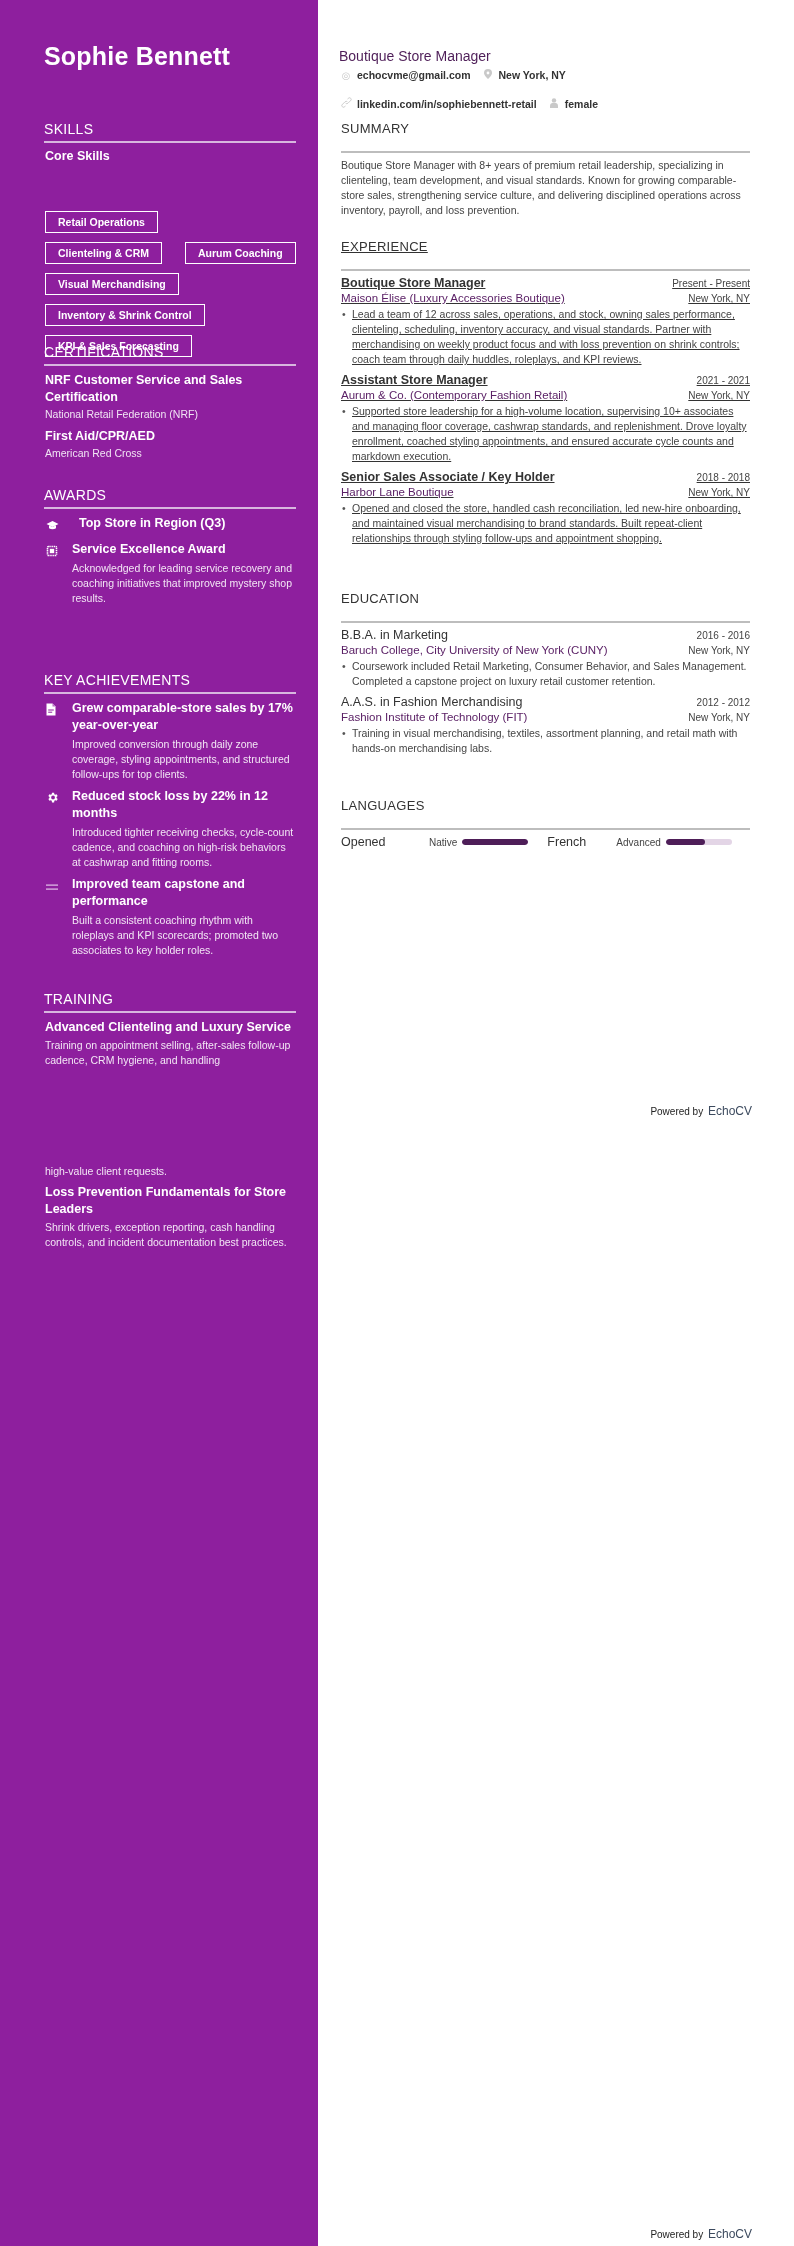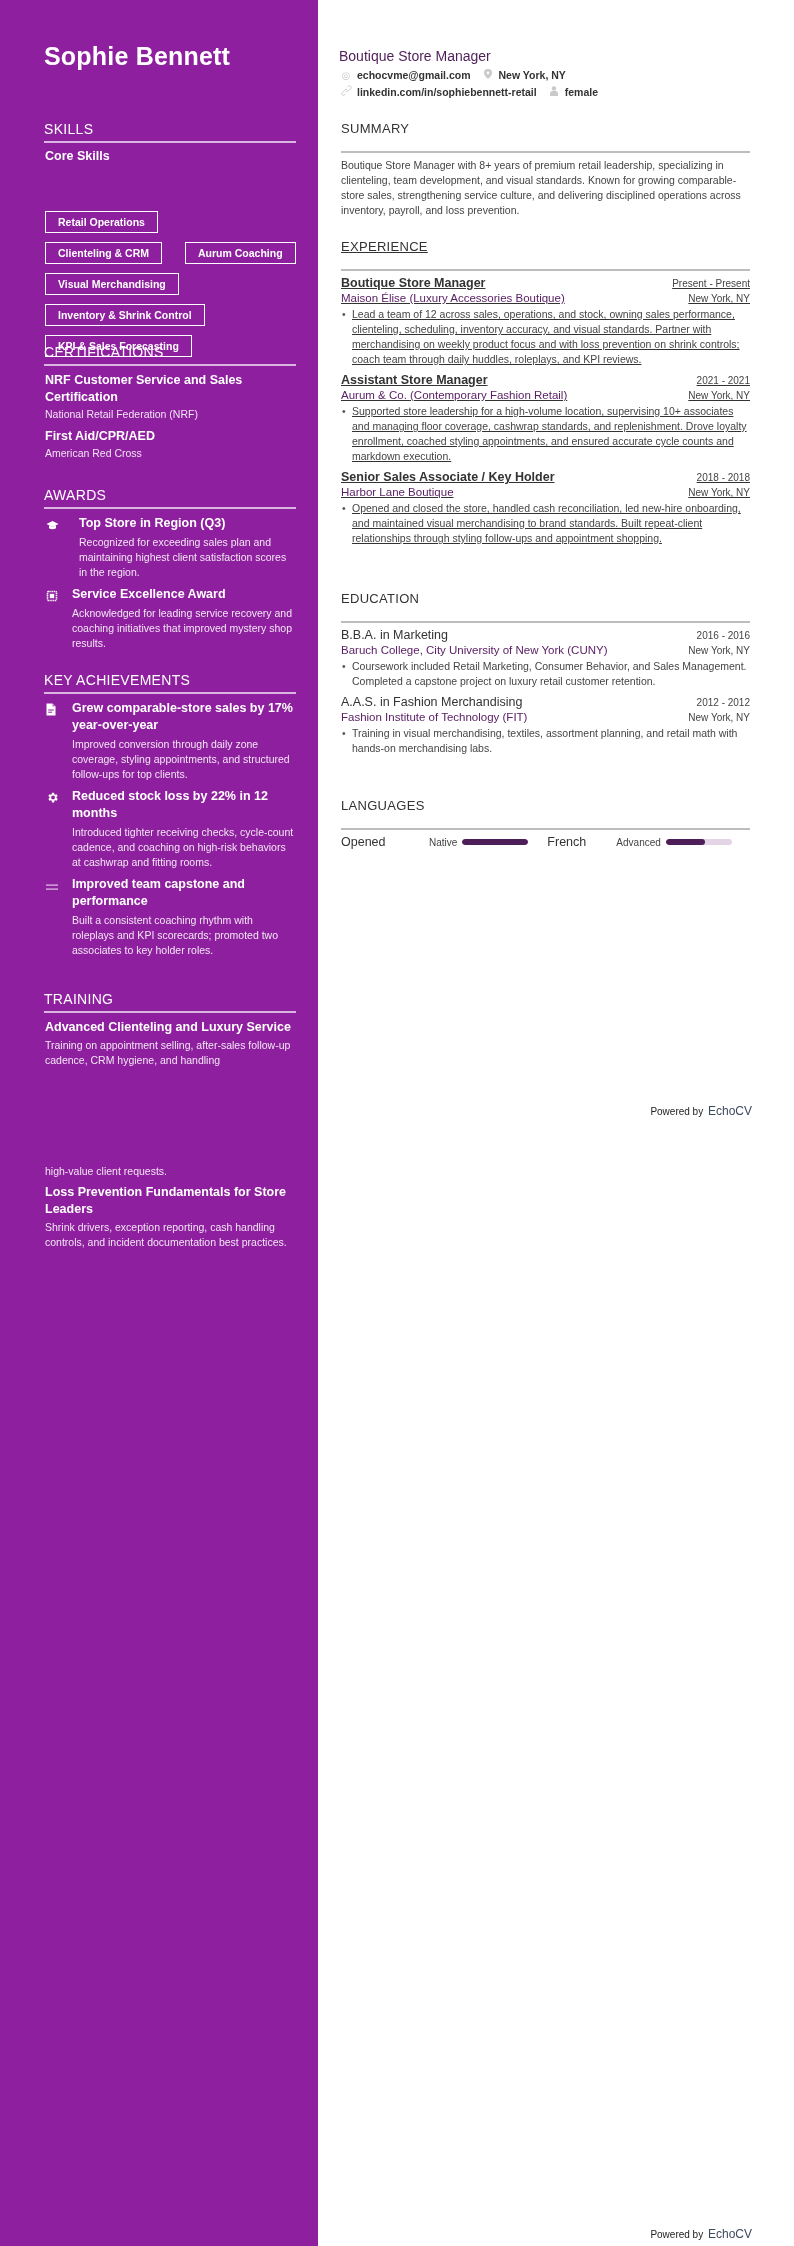--- a/index.html
+++ b/index.html
@@ -94,21 +94,20 @@
     <div class="sb-heading">AWARDS</div>
     <div class="icon-item" style="margin-top:6px;gap:7px;">
       <div class="icon-col">
         <svg width="13" height="11" viewBox="0 0 13 11">
             <path d="M6.5 1 L12.5 4 L6.5 7 L0.5 4 Z" fill="#fff"></path>
             <path d="M3 5.3 V8.2 Q6.5 10.3 10 8.2 V5.3 L6.5 7.1 Z" fill="#fff"></path>
           </svg>
       </div>
       <div class="icon-body">
         <div class="ii-title">Top Store in Region (Q3)</div>
-        <div class="ii-desc">Recognized for exceeding sales plan and maintaining highest client satisfaction scores in the region.</div>
       </div>
     </div>
     <div class="icon-item">
       <div class="icon-col">
         <svg width="12" height="12" viewBox="0 0 12 12">
             <rect x="1.5" y="1.5" width="9" height="9" rx="1" fill="none" stroke="#fff" stroke-width="1.6" stroke-dasharray="1.2 0.6"></rect>
             <rect x="3.8" y="3.8" width="4.4" height="4.4" fill="#fff"></rect>
           </svg>
       </div>
       <div class="icon-body">
@@ -186,21 +185,21 @@
     <span class="ci">
       <span class="ic">
         <svg width="8" height="10" viewBox="0 0 8 10">
             <path d="M4 0 A4 4 0 0 1 8 4 C8 6.5 4 10 4 10 C4 10 0 6.5 0 4 A4 4 0 0 1 4 0 Z" fill="#c9c9c9"></path>
             <circle cx="4" cy="4" r="1.4" fill="#fff"></circle>
           </svg>
       </span>
       <span>New York, NY</span>
     </span>
   </div>
-  <div class="contact-row" style="margin-top:4px;align-items:center;">
+  <div class="contact-row" style="margin-top:16px;align-items:center;">
     <span class="ci">
       <span class="ic">
         <svg width="11" height="11" viewBox="0 0 11 11">
             <path d="M6.5 2 L8 0.8 A1.8 1.8 0 0 1 10.2 3 L7 6.2 A1.8 1.8 0 0 1 4.7 6.3 M4.5 9 L3 10.2 A1.8 1.8 0 0 1 0.8 8 L4 4.8 A1.8 1.8 0 0 1 6.3 4.7" fill="none" stroke="#c9c9c9" stroke-width="0.9"></path>
           </svg>
       </span>
       <span>linkedin.com/in/sophiebennett-retail</span>
     </span>
     <span class="ci">
       <span class="ic">

